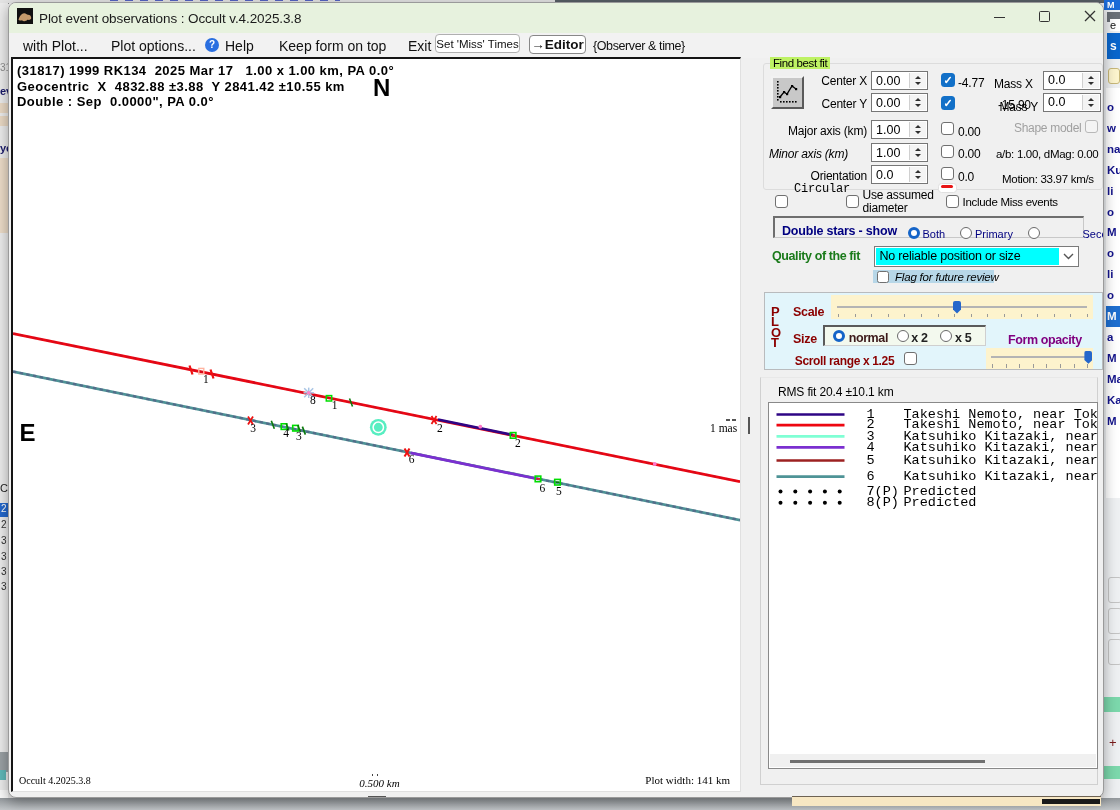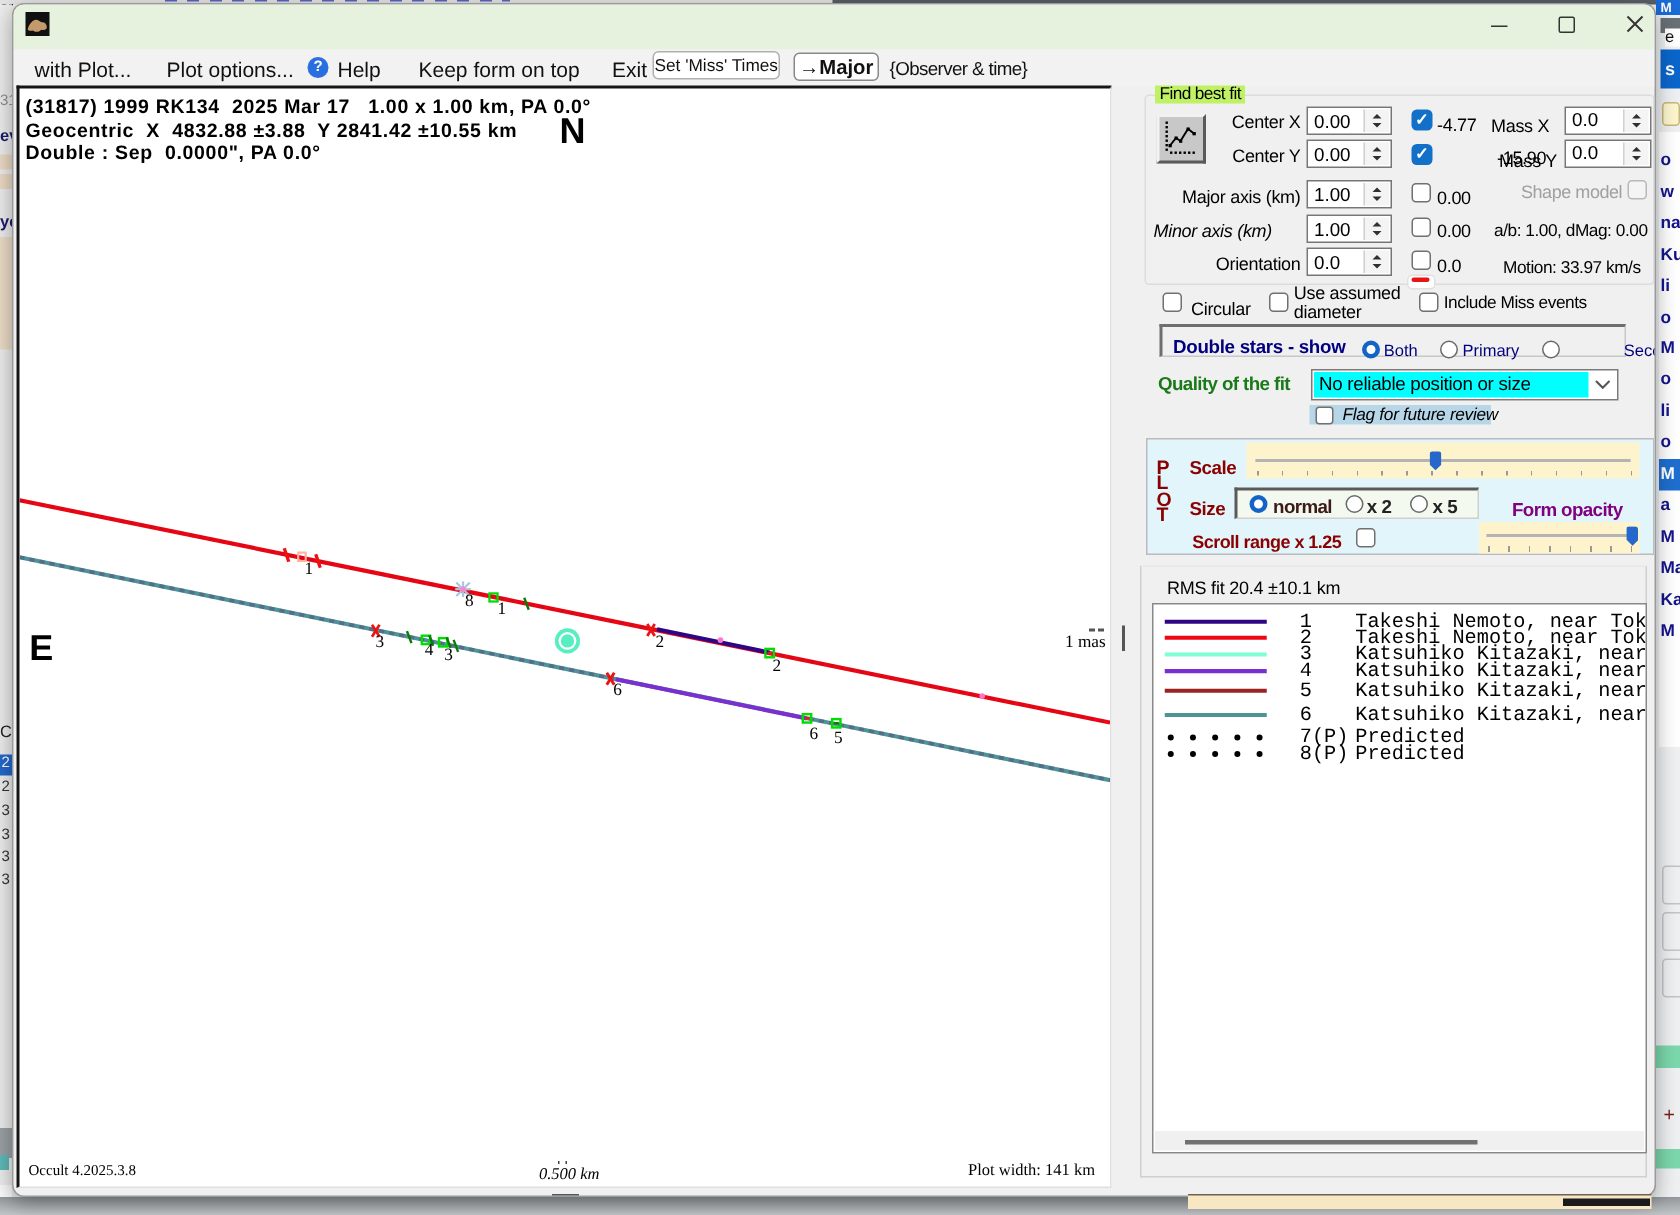--- a/index.html
+++ b/index.html
@@ -92,35 +92,36 @@
   <div class="abs" style="left:1042px;top:798.5px;width:58px;height:5px;background:#1a1a1a;z-index:31;"></div>
 </div>
 
 <div id="win" class="abs">
   <div id="titlebar" class="abs">
     <div class="abs" style="left:8px;top:5px;width:16px;height:16px;background:#101010;">
       <svg width="16" height="16">
           <path d="M1.5 11.5 C2.5 7.5 5 5.5 7 5.2 C9 5 9.5 6.8 11 6.8 C13 6.8 14 8 14.2 9.8 C14.4 11.6 12.5 12.3 10.5 11.8 C8.5 13.8 6 13.4 5 12.3 C3.5 12.8 1.8 12.6 1.5 11.5 Z" fill="#c49a6c"></path>
         </svg>
     </div>
+    <div id="title" class="abs">Plot event observations : Occult v.4.2025.3.8</div>
     <div class="abs" style="left:985px;top:13.5px;width:11px;height:1.6px;background:#333;"></div>
     <div class="abs" style="left:1030px;top:8px;width:9px;height:9px;border:1.4px solid #333;border-radius:1.5px;"></div>
     <svg class="abs" style="left:1075px;top:7px;" width="12" height="12">
         <path d="M1 1 L11 11 M11 1 L1 11" stroke="#333" stroke-width="1.3"></path>
       </svg>
   </div>
   <div id="menubar" class="abs">
     <div class="mi abs" style="left:14px;">with Plot...</div>
     <div class="mi abs" style="left:102px;">Plot options...</div>
     <div class="abs" style="left:196px;top:5px;width:14px;height:14px;border-radius:50%;background:#2a6fe0;color:#fff;font-size:10px;font-weight:bold;text-align:center;line-height:14px;">?</div>
     <div class="mi abs" style="left:216px;">Help</div>
     <div class="mi abs" style="left:270px;">Keep form on top</div>
     <div class="mi abs" style="left:399px;">Exit</div>
     <div class="mbtn abs" style="left:426px;top:0.5px;width:85px;height:19px;font-size:11.5px;line-height:18px;">Set 'Miss' Times</div>
-    <div class="mbtn abs" style="left:520px;top:1.5px;width:57px;height:19.5px;font-size:13.5px;font-weight:bold;line-height:18px;border-color:#888;">→Major</div>
+    <div class="mbtn abs" style="left:520px;top:1.5px;width:57px;height:19.5px;font-size:13.5px;font-weight:bold;line-height:18px;border-color:#888;">→Editor</div>
     <div class="mi abs" style="left:584px;font-size:12.5px;top:6px;letter-spacing:-0.4px;">{Observer &amp; time}</div>
   </div>
   <div id="plot" class="abs">
     <svg class="abs" style="left:0;top:0" width="727" height="732" viewBox="0 0 727 732">
 
       <line x1="0" y1="274.5" x2="727" y2="422.7" stroke="#ee0711" stroke-width="2.8"></line>
       <line x1="0" y1="274.5" x2="727" y2="422.7" stroke="#7a0f45" stroke-width="2.4" stroke-dasharray="3.4 3.4" opacity="0.18"></line>
       <line x1="0" y1="312.5" x2="727" y2="461.1" stroke="#4e9396" stroke-width="2.7"></line>
       <line x1="0" y1="312.5" x2="727" y2="461.1" stroke="#564a80" stroke-width="2.5" stroke-dasharray="3.4 3.4" opacity="0.5"></line>
 
@@ -283,21 +284,21 @@
         <span class="v">0.0</span>
         <span class="ud"></span>
       </div>
     <div class="cb abs" style="left:932px;top:164px;"></div>
     <div class="lab abs" style="left:949px;top:166.5px;">0.0</div>
     <div class="lab abs" style="left:993px;top:170px;font-size:11.5px;letter-spacing:-0.3px;">Motion: 33.97 km/s</div>
     <div class="abs" style="left:929px;top:180px;width:17px;height:7.5px;background:#fff;border-radius:3.5px;border:1px solid #e0e0e0;"></div>
     <div class="abs" style="left:931.5px;top:182.2px;width:12px;height:3px;background:#e81515;border-radius:1.5px;"></div>
 
     <div class="cb abs" style="left:766px;top:191.5px;"></div>
-    <div class="lab abs" style="left:785px;top:196px;">Circular</div>
+    <div class="lab abs" style="left:785px;top:179px;font-family:Liberation Mono, monospace;">Circular</div>
     <div class="cb abs" style="left:837px;top:191.5px;"></div>
     <div class="lab abs" style="left:853.5px;top:185.5px;line-height:13.5px;">Use assumed<br>diameter</div>
     <div class="cb abs" style="left:936.5px;top:191.5px;"></div>
     <div class="lab abs" style="left:953.5px;top:193px;font-size:11.5px;letter-spacing:-0.3px;">Include Miss events</div>
 
     <div class="abs" style="left:764px;top:213.3px;width:311px;height:22.2px;box-sizing:border-box;border-top:2px solid #6e6e6e;border-left:2px solid #6e6e6e;border-right:1px solid #c8c8c8;border-bottom:1px solid #c8c8c8;"></div>
     <div class="abs" style="left:773px;top:221px;font-size:12.5px;font-weight:bold;letter-spacing:-0.2px;color:#000080;white-space:nowrap;">Double stars - show</div>
     <div class="radsel abs" style="left:899px;top:223.5px;"></div>
     <div class="abs" style="left:913.5px;top:225px;font-size:11px;color:#000080;white-space:nowrap;">Both</div>
     <div class="radio abs" style="left:951px;top:223.5px;"></div>

